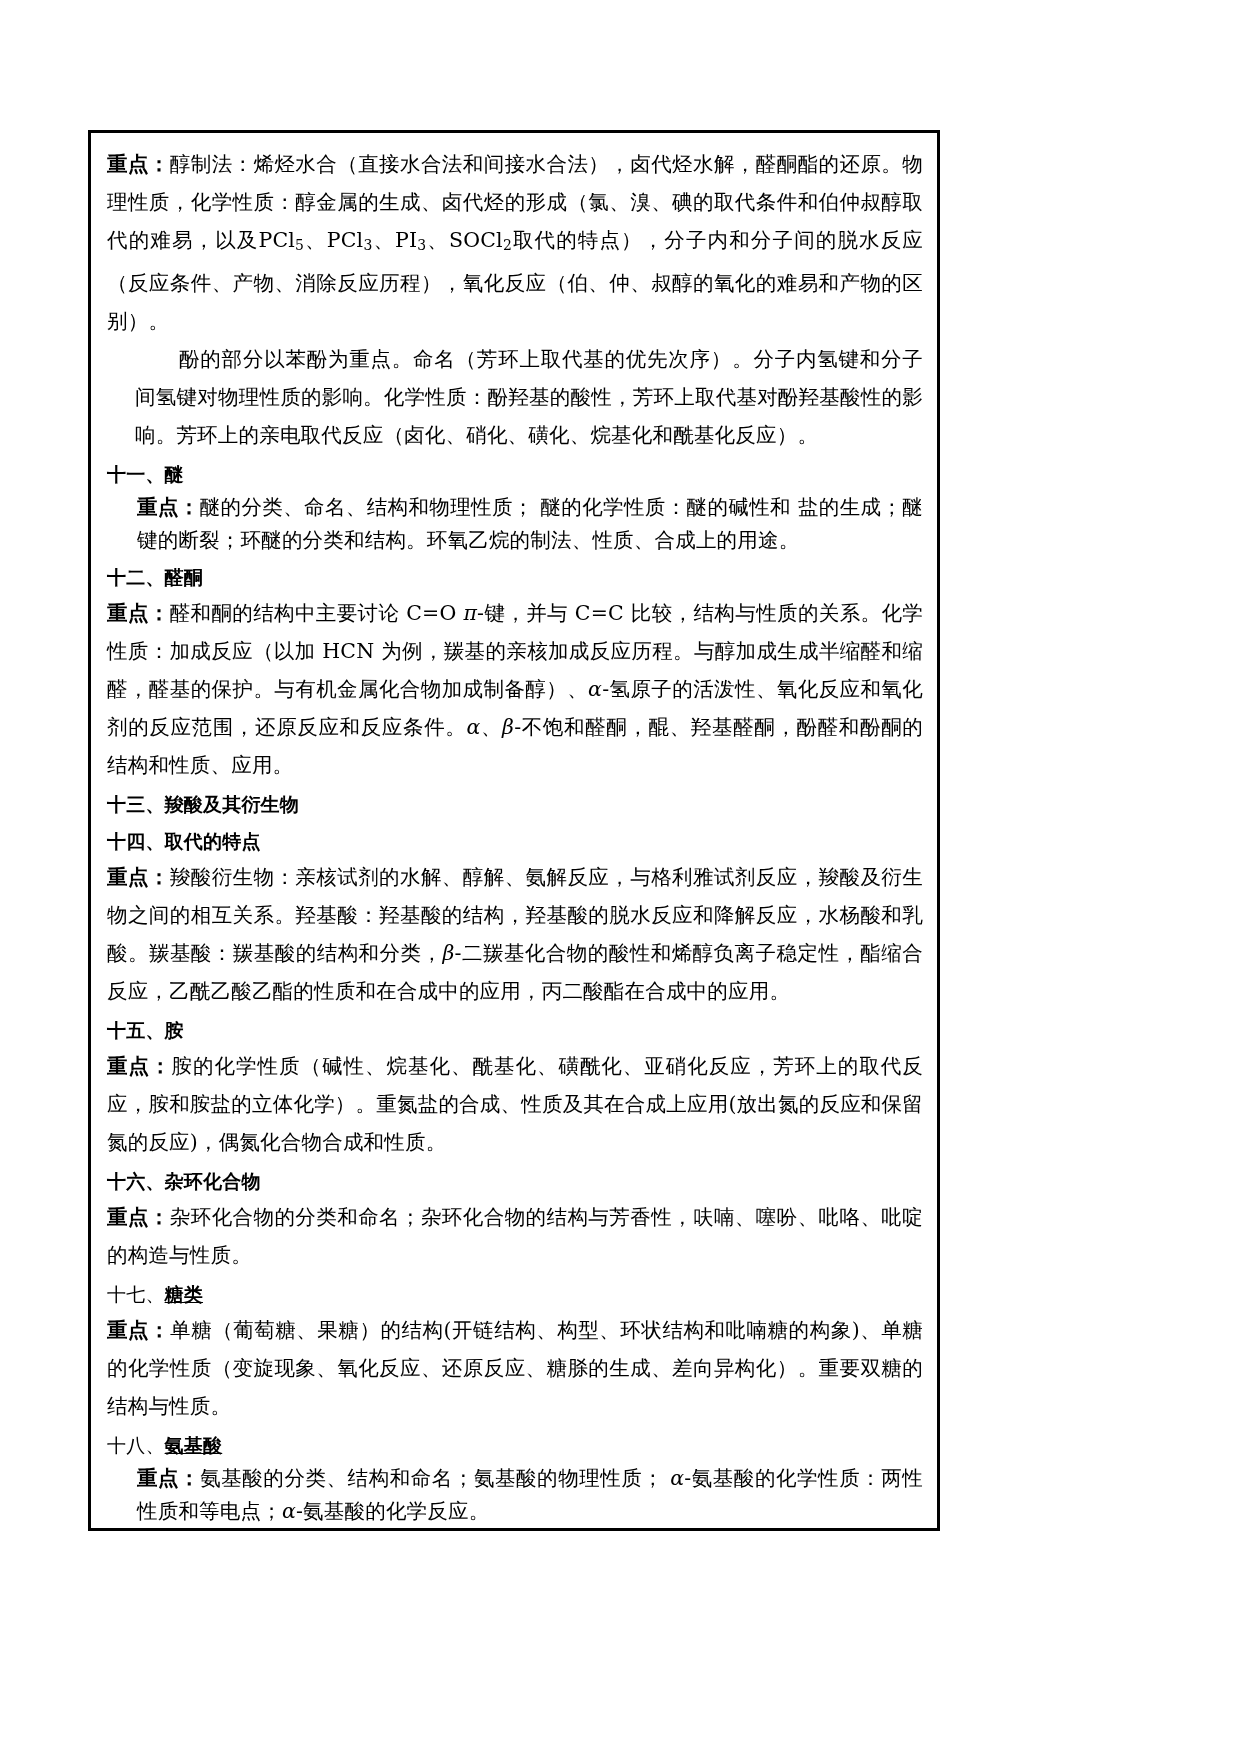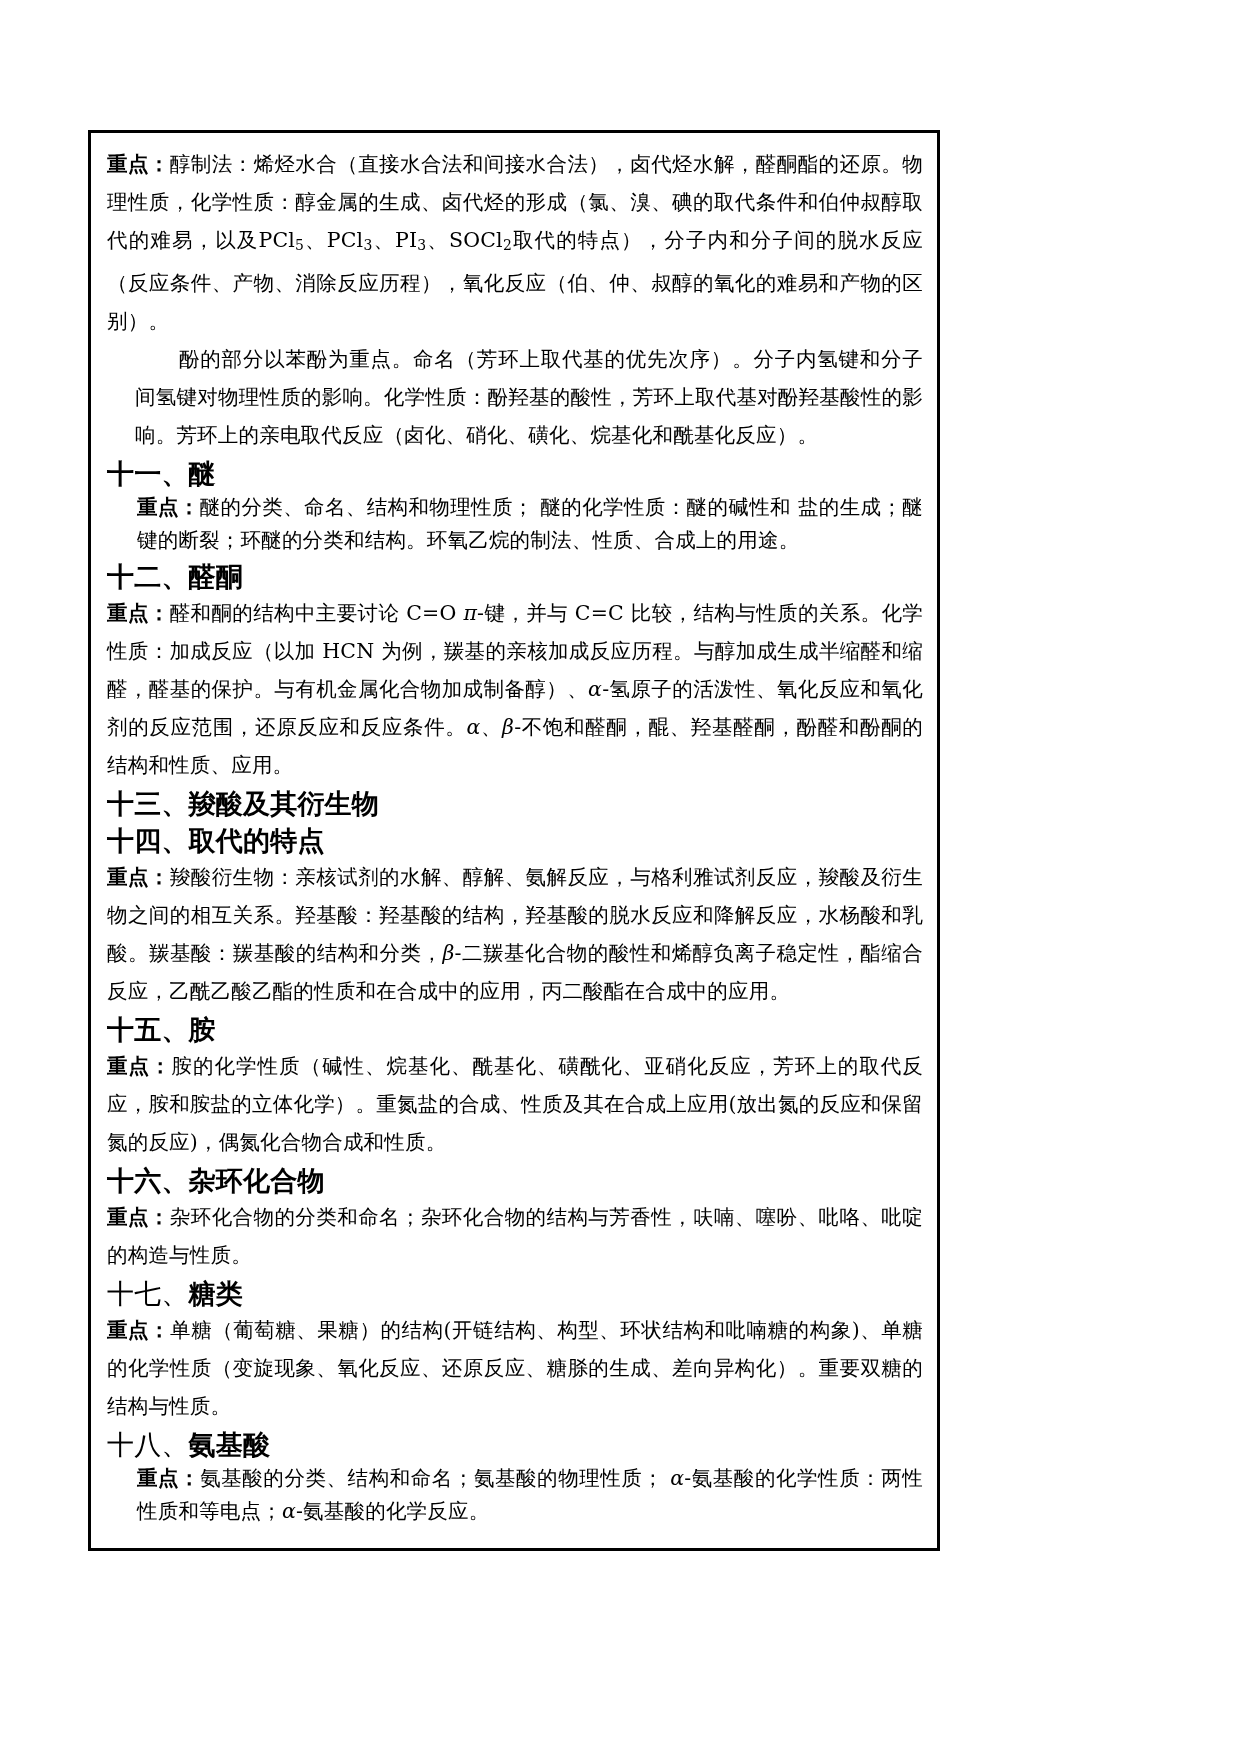--- a/index.html
+++ b/index.html
@@ -23,21 +23,21 @@
   }
 
   
   .doc-frame {
     position: absolute;
     left: 88px;
     top: 130px;
     width: 852px;
     border: 3px solid #000000;
     box-sizing: border-box;
-    padding: 12px 14px 20px 16px;
+    padding: 12px 14px 0 16px;
     background: #ffffff;
   }
 
   .body-text {
     font-family: "DejaVu Serif", "Liberation Serif", serif;
     font-size: 20.5px;
     line-height: 38px;
     color: #000000;
     text-align: justify;
     text-justify: inter-ideograph;
@@ -53,34 +53,35 @@
     text-indent: 2.15em;
     margin-left: 28px;
   }
 
   .kw {
     font-weight: bold;
   }
 
   .section-head {
     font-family: "DejaVu Serif", "Liberation Serif", serif;
-    font-size: 27px;
+    font-size: 19px;
     line-height: 34px;
     font-weight: bold;
     color: #000000;
     margin: 3px 0 0 0;
     letter-spacing: 0.2px;
   }
 
   
   .section-head.mixed {
     font-weight: normal;
   }
   .section-head.mixed .nm {
     font-weight: bold;
+    text-decoration: underline;
   }
 
   .sci {
     font-family: "DejaVu Serif", "Liberation Serif", serif;
   }
   .sci sub {
     font-size: 0.68em;
     vertical-align: -0.22em;
   }
   .gk {

